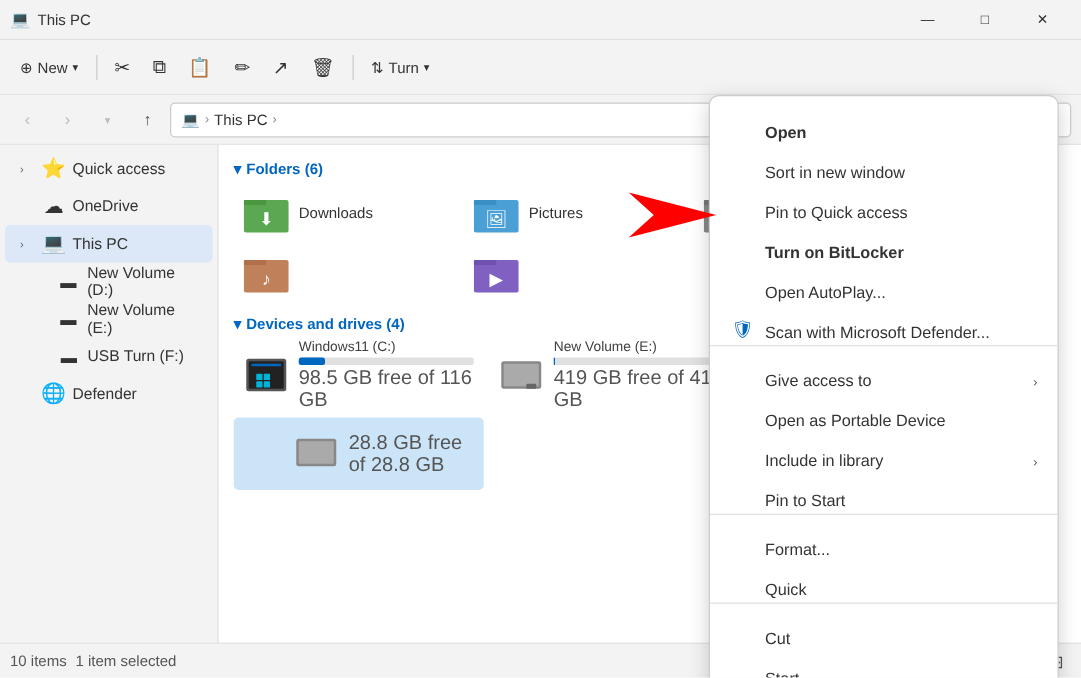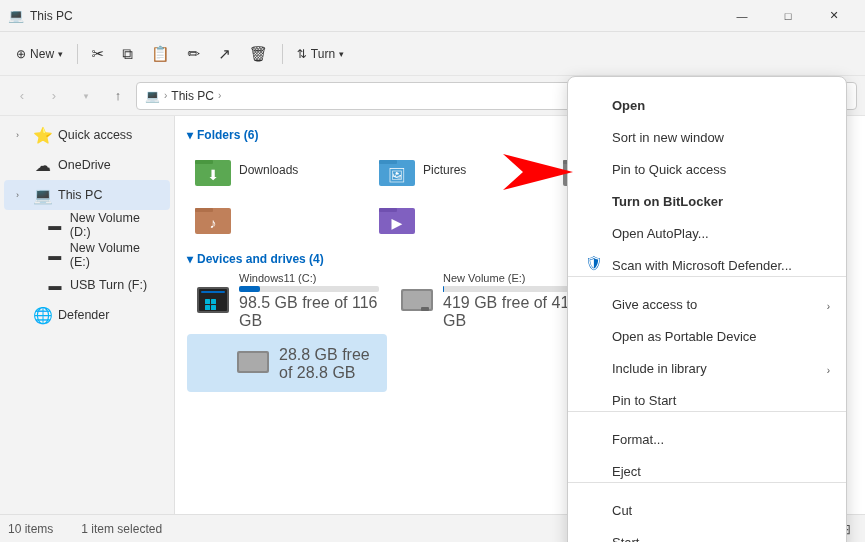--- a/index.html
+++ b/index.html
@@ -143,21 +143,21 @@
     .drives-grid { display: flex; flex-wrap: wrap; gap: 4px; }
 
     
     .status-bar {
       height: 28px;
       background: #f3f3f3;
       border-top: 1px solid #e0e0e0;
       display: flex; align-items: center;
       padding: 0 8px;
       font-size: 12px; color: #555;
-      gap: 28px;
+      gap: 7px;
     }
     .status-bar-right { margin-left: auto; display: flex; gap: 4px; }
     .view-btn {
       width: 24px; height: 24px;
       display: flex; align-items: center; justify-content: center;
       border-radius: 3px; cursor: pointer; font-size: 14px; color: #555;
     }
 
     
     .context-menu {
@@ -488,21 +488,21 @@
     <span class="ctx-icon"></span>
     <span>Pin to Start</span>
   </div>
   <div class="ctx-separator"></div>
   <div class="ctx-item">
     <span class="ctx-icon"></span>
     <span>Format...</span>
   </div>
   <div class="ctx-item">
     <span class="ctx-icon"></span>
-    <span>Eject</span>
+    <span>Quick</span>
   </div>
   <div class="ctx-separator"></div>
   <div class="ctx-item">
     <span class="ctx-icon"></span>
     <span>Cut</span>
   </div>
   <div class="ctx-item">
     <span class="ctx-icon"></span>
     <span>Start</span>
   </div>

